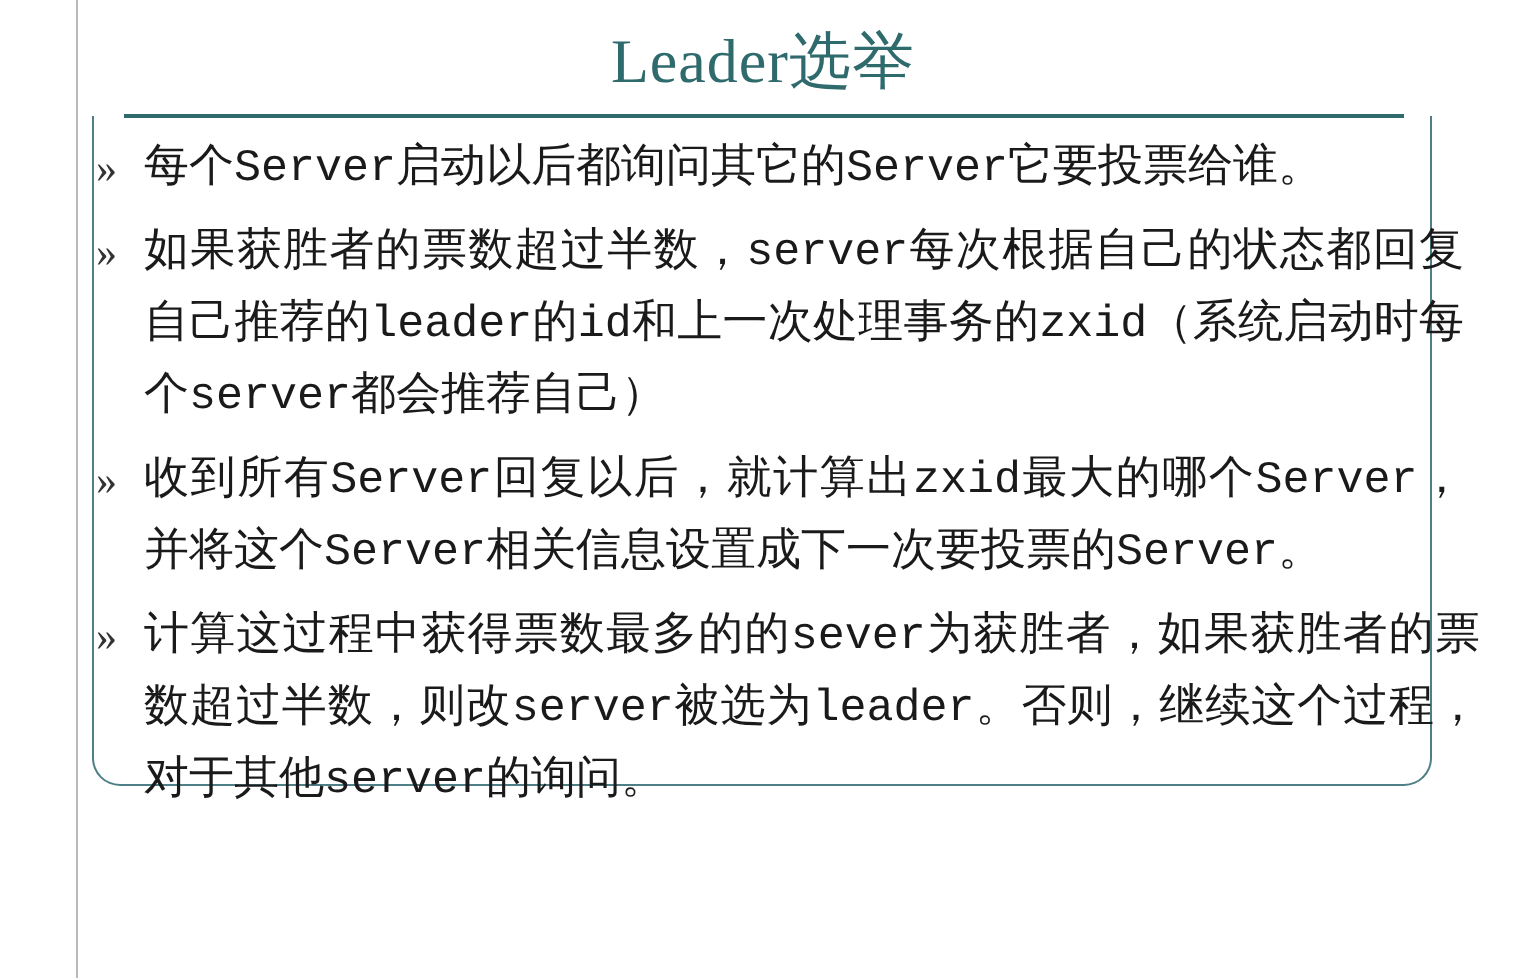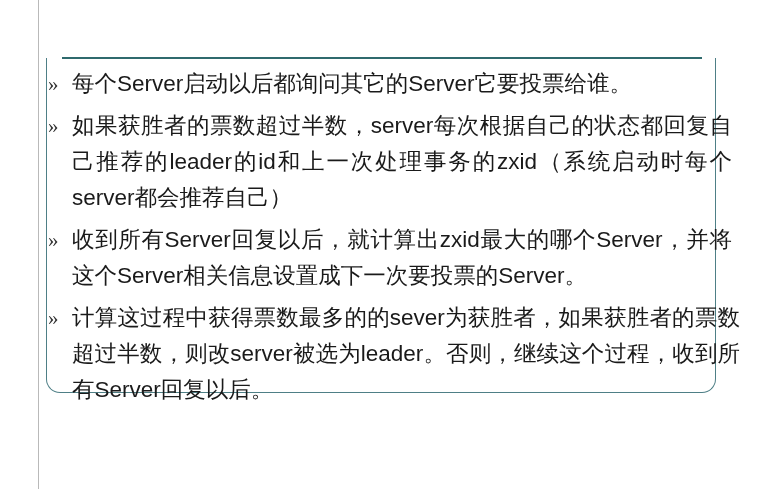--- a/index.html
+++ b/index.html
@@ -79,37 +79,38 @@
     text-align: left;
     color: #333333;
     font-family: "Liberation Serif", serif;
     font-size: 21px;
     line-height: 36px;
     padding-left: 2px;
   }
   .btext {
     flex: 1 1 auto;
     color: #1a1a1a;
-    font-family: Liberation Sans, sans-serif;
+    font-family: Liberation Mono, monospace;
     font-size: 22.5px;
     line-height: 36px;
     letter-spacing: 0px;
     text-align: justify;
     padding-right: 14px;
   }
   .b1 .btext { width: 690px; }
   .last-bullet .btext { padding-right: 6px; }
 </style>
 </head>
 <body>
 
 <div class="slide">
 
   <div class="left-rule"></div>
 
+  <div class="title">Leader选举</div>
   <div class="title-underline"></div>
 
   <div class="body-panel"></div>
 
   <div class="bullets">
 
     <div class="bullet b1">
       <span class="marker">»</span>
       <span class="btext">每个Server启动以后都询问其它的Server它要投票给谁。</span>
     </div>
@@ -119,17 +120,17 @@
       <span class="btext">如果获胜者的票数超过半数，server每次根据自己的状态都回复自己推荐的leader的id和上一次处理事务的zxid（系统启动时每个server都会推荐自己）</span>
     </div>
 
     <div class="bullet b3">
       <span class="marker">»</span>
       <span class="btext">收到所有Server回复以后，就计算出zxid最大的哪个Server，并将这个Server相关信息设置成下一次要投票的Server。</span>
     </div>
 
     <div class="bullet b4 last-bullet">
       <span class="marker">»</span>
-      <span class="btext">计算这过程中获得票数最多的的sever为获胜者，如果获胜者的票数超过半数，则改server被选为leader。否则，继续这个过程，收到所有Server回复以后。</span>
+      <span class="btext">计算这过程中获得票数最多的的sever为获胜者，如果获胜者的票数超过半数，则改server被选为leader。否则，继续这个过程，对于其他server的询问。</span>
     </div>
 
   </div>
 </div>
 
 </body></html>

